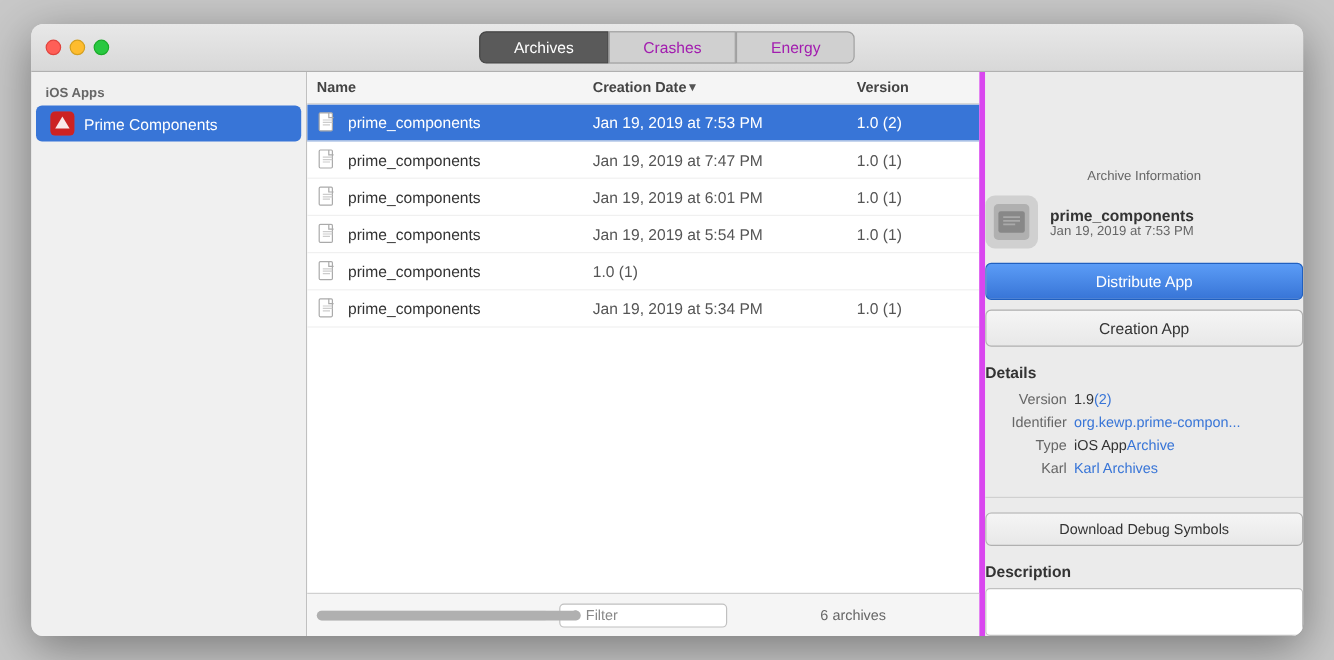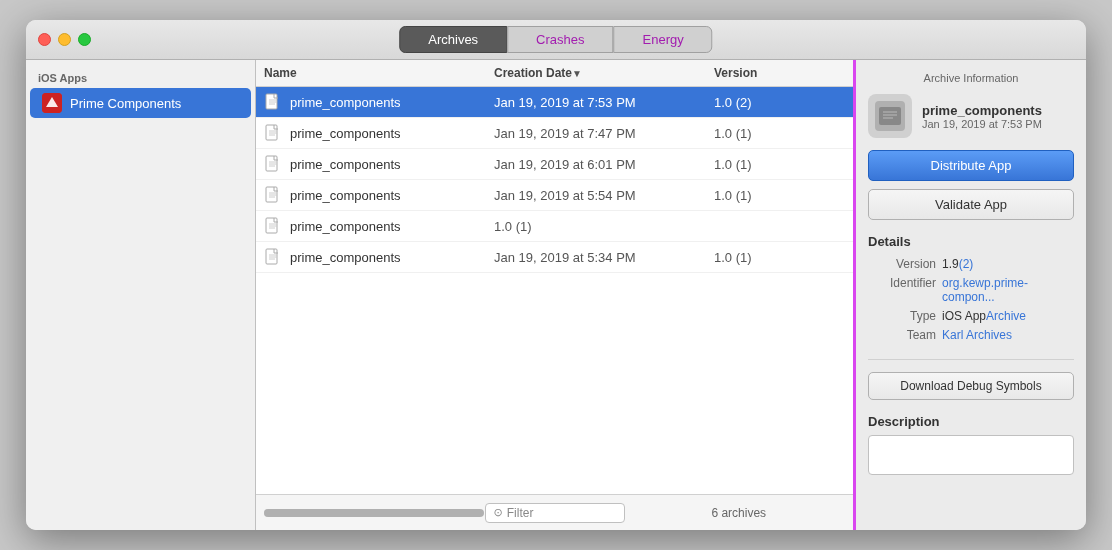--- a/index.html
+++ b/index.html
@@ -122,21 +122,21 @@
     .sidebar-item-label {
       font-size: 13px;
       color: #333;
     }
     
     .archive-panel {
       flex: 1;
       display: flex;
       flex-direction: column;
       background: #fff;
-      border-right: 3px solid #d946ef;
+      border-right: 5px solid #d946ef;
     }
     .archive-list-header {
       display: flex;
       padding: 6px 8px;
       border-bottom: 1px solid #d0d0d0;
       background: #f5f5f5;
       font-size: 12px;
       color: #444;
       font-weight: 600;
     }
@@ -211,27 +211,28 @@
       gap: 4px;
     }
     .archive-count {
       font-size: 12px;
       color: #666;
       flex: 1;
       text-align: center;
     }
     
     .info-panel {
-      width: 230px;
+      width: 265px;
       background: #ebebeb;
       display: flex;
       flex-direction: column;
-      padding: 12px;
+      padding: 0;
       overflow-y: auto;
       flex-shrink: 0;
+      justify-content: flex-end;
     }
     .info-panel-title {
       font-size: 11px;
       color: #666;
       text-align: center;
       margin-bottom: 10px;
       font-weight: 400;
     }
     .archive-info-header {
       display: flex;
@@ -505,21 +506,21 @@
             <line x1="8" y1="17" x2="18" y2="17" stroke="#aaa" stroke-width="1.5"></line>
           </svg>
         </div>
         <div>
           <div class="archive-info-name">prime_components</div>
           <div class="archive-info-date">Jan 19, 2019 at 7:53 PM</div>
         </div>
       </div>
 
       <button class="btn-distribute">Distribute App</button>
-      <button class="btn-validate">Validate App</button>
+      <button class="btn-validate">Creation App</button>
 
       <div class="details-section-title">Details</div>
 
       <div class="detail-row">
         <span class="detail-label">Version</span>
         <span class="detail-value">1.9 </span>
           <span class="detail-value link">(2)</span>
       </div>
 
       <div class="detail-row">
@@ -527,21 +528,21 @@
         <span class="detail-value link">org.kewp.prime-compon...</span>
       </div>
 
       <div class="detail-row">
         <span class="detail-label">Type</span>
         <span class="detail-value">iOS App </span>
           <span class="detail-value link">Archive</span>
       </div>
 
       <div class="detail-row">
-        <span class="detail-label">Team</span>
+        <span class="detail-label">Karl</span>
         <span class="detail-value link">Karl Archives</span>
       </div>
 
       <div class="divider"></div>
 
       <button class="btn-debug">Download Debug Symbols</button>
 
       <div class="description-title">Description</div>
       <div class="description-box"></div>
     </div>

